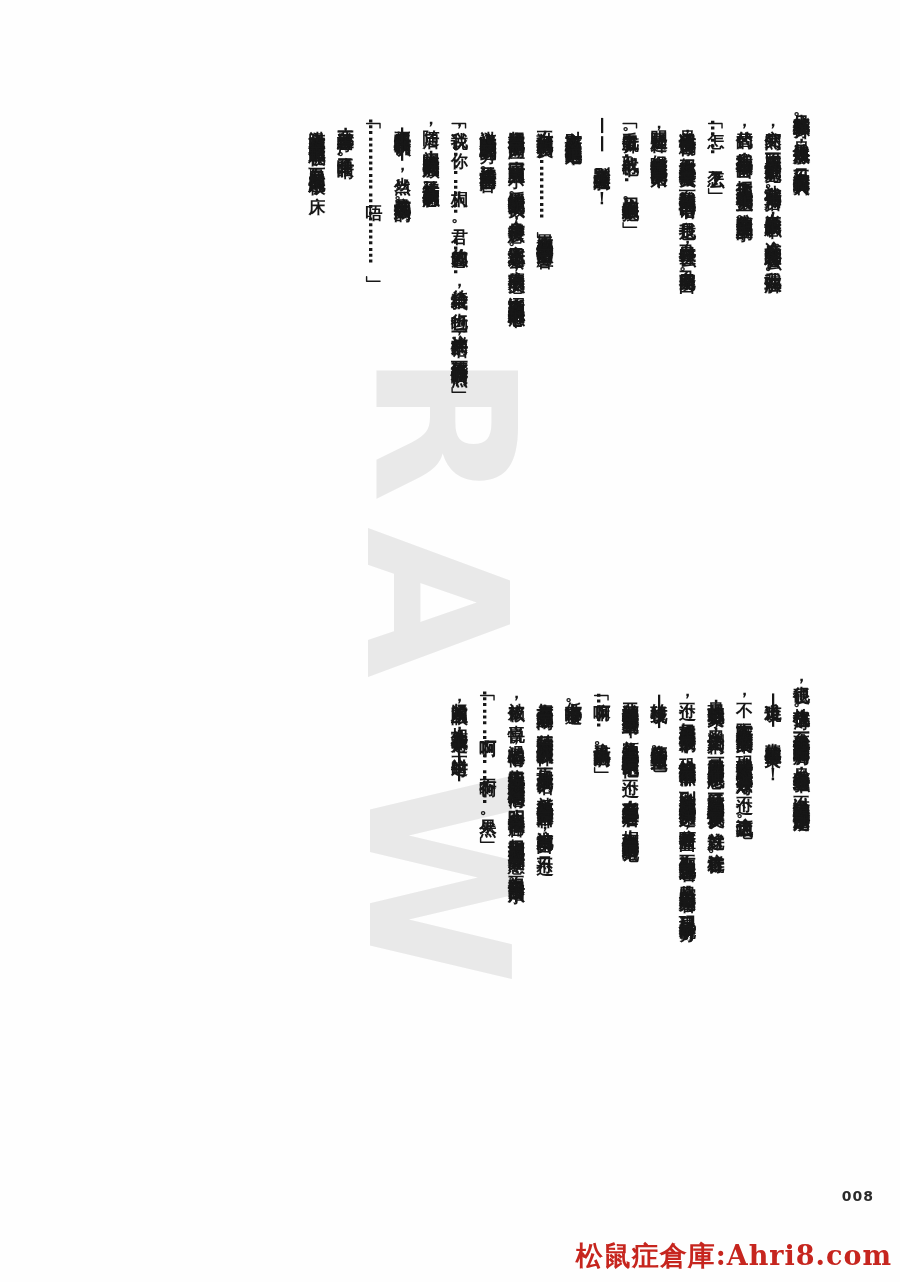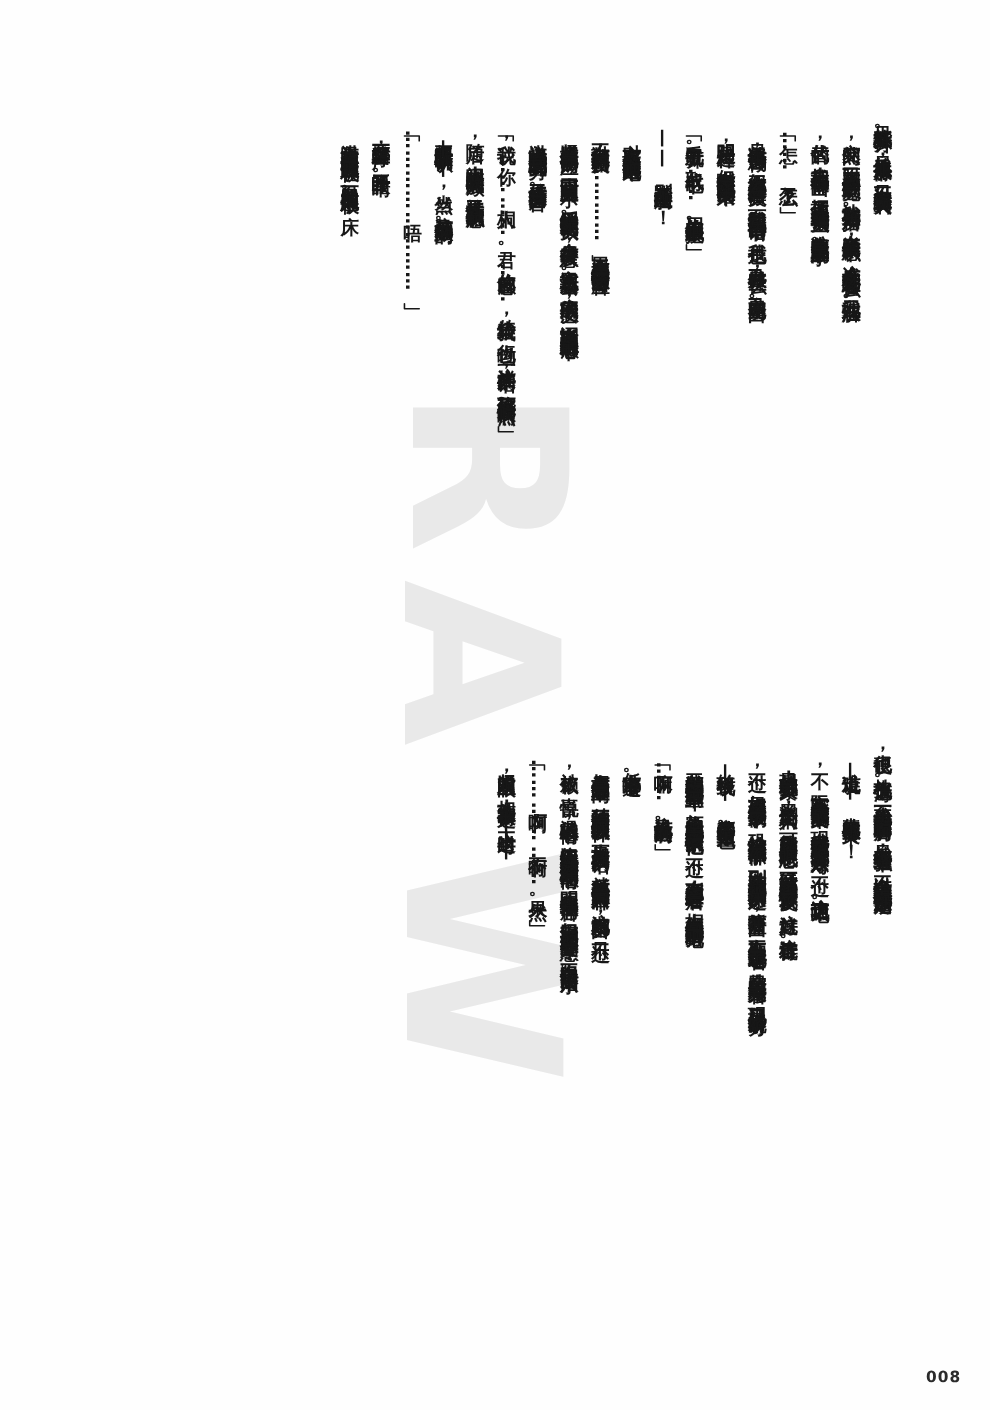--- a/index.html
+++ b/index.html
@@ -49,21 +49,21 @@
     transform: rotate(90deg);
     font-family: "DejaVu Sans", sans-serif;
     user-select: none;
   }
   .wm-r { left: 368px; top: 330px; }
   .wm-a { left: 360px; top: 505px; }
   .wm-w { left: 330px; top: 780px; }
 
   .page-number {
     position: absolute;
-    top: 1244px;
+    top: 1188px;
     right: 26px;
     z-index: 3;
     font-size: 14px;
     font-weight: bold;
     letter-spacing: 1px;
     color: #2b2b2b;
     font-family: "DejaVu Sans", sans-serif;
   }
   .site-watermark {
     position: absolute;
@@ -117,14 +117,15 @@
     <p>亚丝娜的脑海中浮现出了一直到下午，额头上的湿毛巾都总在不断被更换的记忆。不过，在看到亚丝娜睡着后，桐人大概外出完成每日的狩猎了吧。</p>
     <p>「嘛啊……这也是没办法的啊。」</p>
     <p>低声嘟囔道。</p>
     <p>与隶属公会的亚丝娜不同，独行的桐人没有一同练级的伙伴。如果荒废一日的话，就必须花费很大的努力来补回。这点她都明白，只不过。</p>
     <p>被依赖，喜悦，温暖的心情，依旧无法阻挡埋藏于心底的孤寂冰冷的感情。明明身体很热很痛苦，但胸口却感受到了一股冰冷的寒意，不由得眼角渗出了泪水。</p>
     <p>「……啊啊……不行啊……果然。」</p>
     <p>紧紧闭上双眼，把头蒙在被褥之中，正当这时——</p>
   </div>
 
   <div class="page-number">008</div>
+  <div class="site-watermark">松鼠症倉庫:Ahri8.com</div>
 
 </div>
 
 </body></html>

